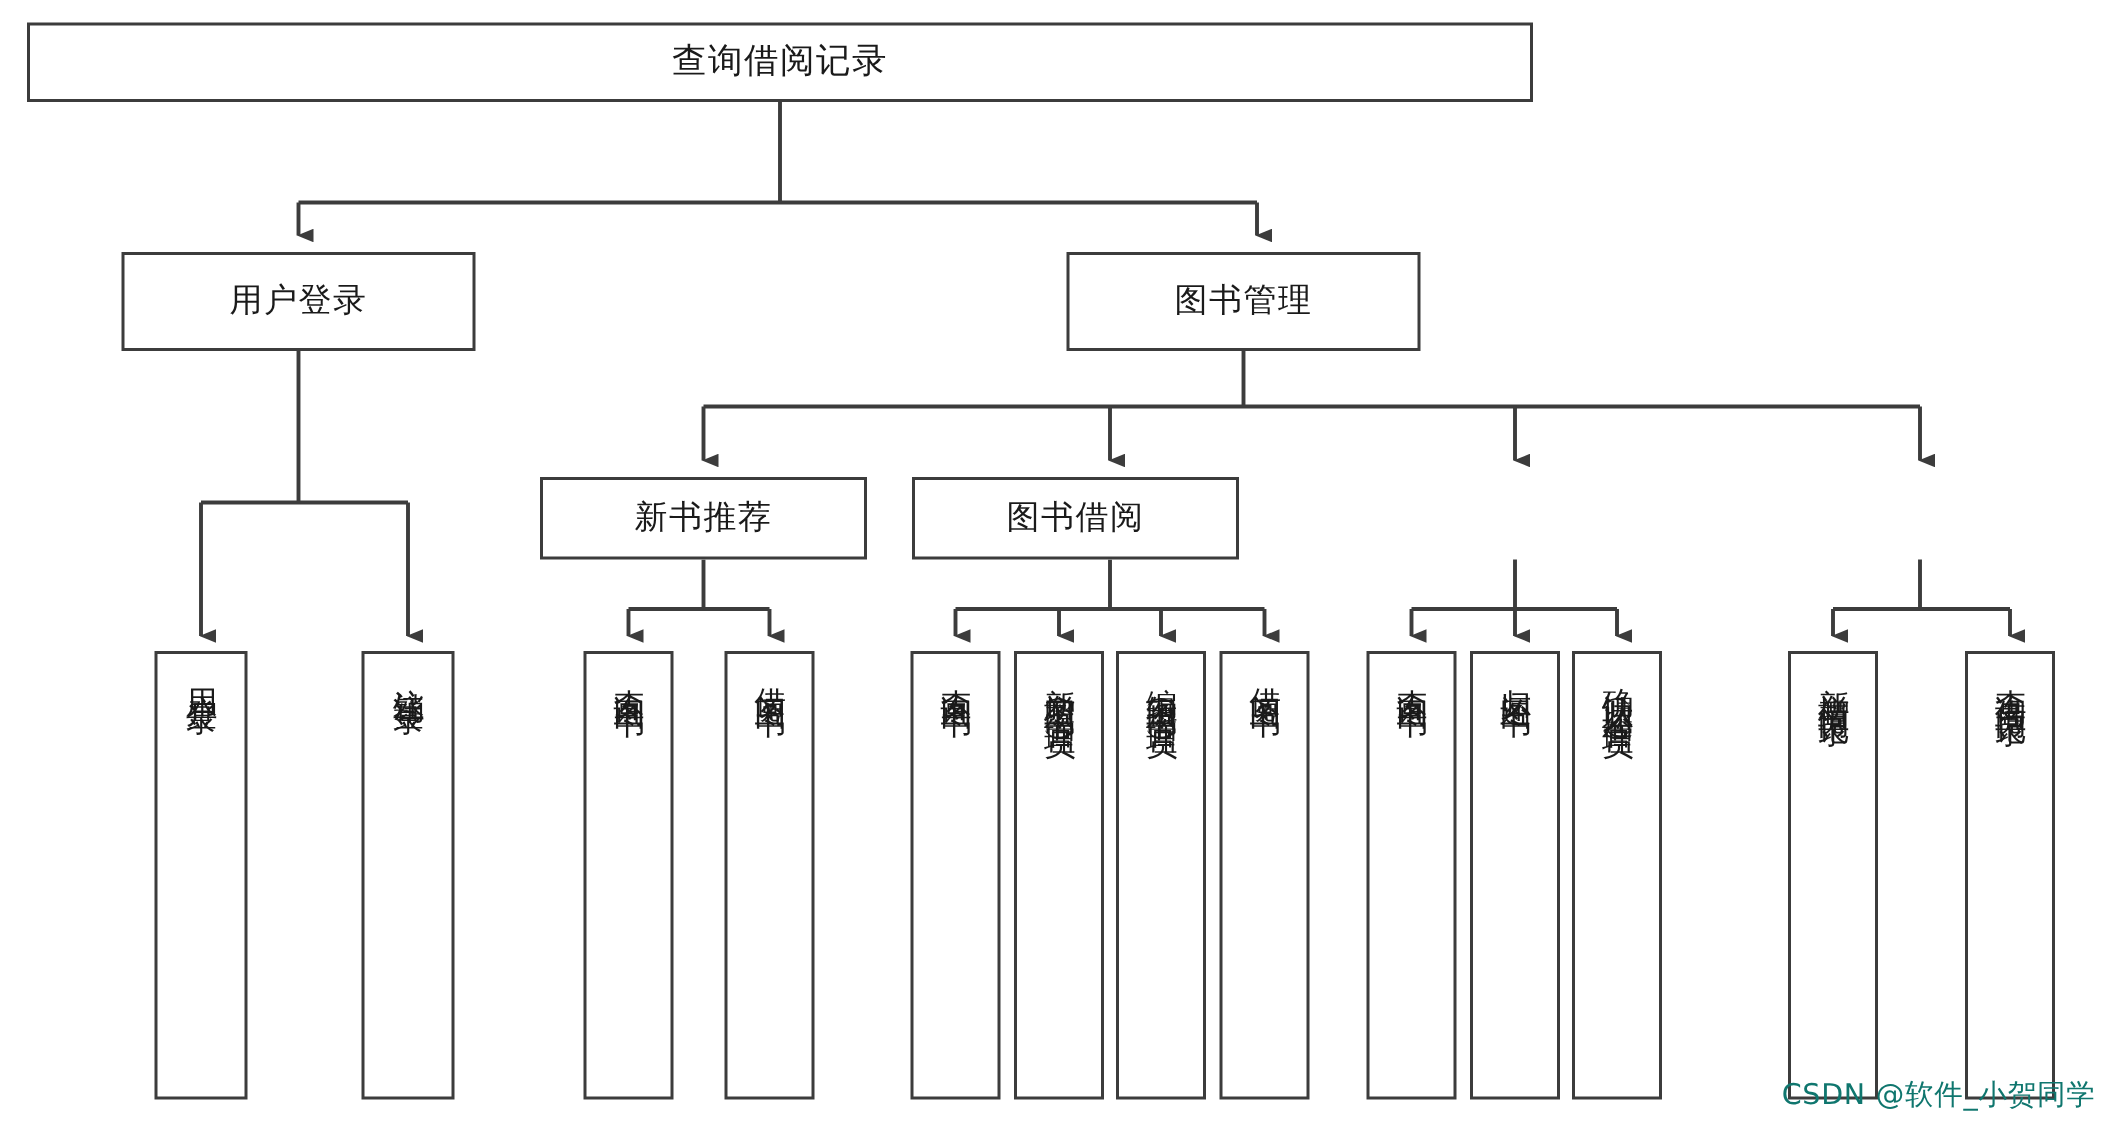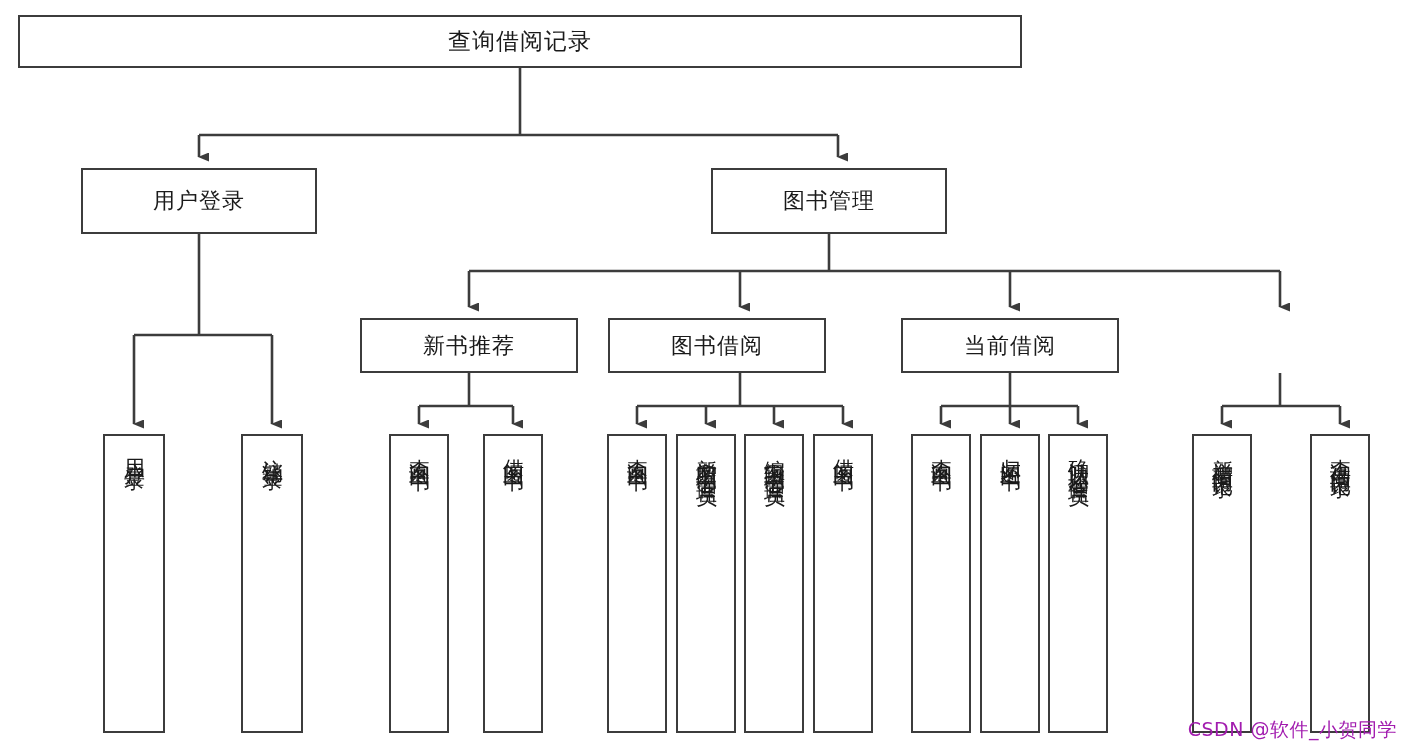--- a/index.html
+++ b/index.html
@@ -56,21 +56,21 @@
     letter-spacing: 4px;
     line-height: 1;
     white-space: nowrap;
     text-align: left;
   }
   .watermark {
     position: absolute;
     right: 8px;
     bottom: 4px;
     font-size: 19px;
-    color: #a21caf;
+    color: #0f766e;
     letter-spacing: 0.5px;
     white-space: nowrap;
     user-select: none;
   }
 </style>
 </head>
 <body>
 
 <div id="canvas">
 
@@ -134,23 +134,20 @@
   <div class="node l2" style="left:711px; top:168px; width:236px; height:66px;">
     <span class="node-label">图书管理</span>
   </div>
 
   <div class="node l3" style="left:360px; top:318px; width:218px; height:55px;">
     <span class="node-label">新书推荐</span>
   </div>
   <div class="node l3" style="left:608px; top:318px; width:218px; height:55px;">
     <span class="node-label">图书借阅</span>
   </div>
-  <div class="node l3" style="left:901px; top:318px; width:218px; height:55px;">
-    <span class="node-label">当前借阅</span>
-  </div>
 
   <div class="node leaf" style="left:103px; top:434px; width:62px; height:299px;">
     <span class="node-label">用户登录</span>
   </div>
   <div class="node leaf" style="left:241px; top:434px; width:62px; height:299px;">
     <span class="node-label">注销登录</span>
   </div>
 
   <div class="node leaf" style="left:389px; top:434px; width:60px; height:299px;">
     <span class="node-label">查询图书</span>

